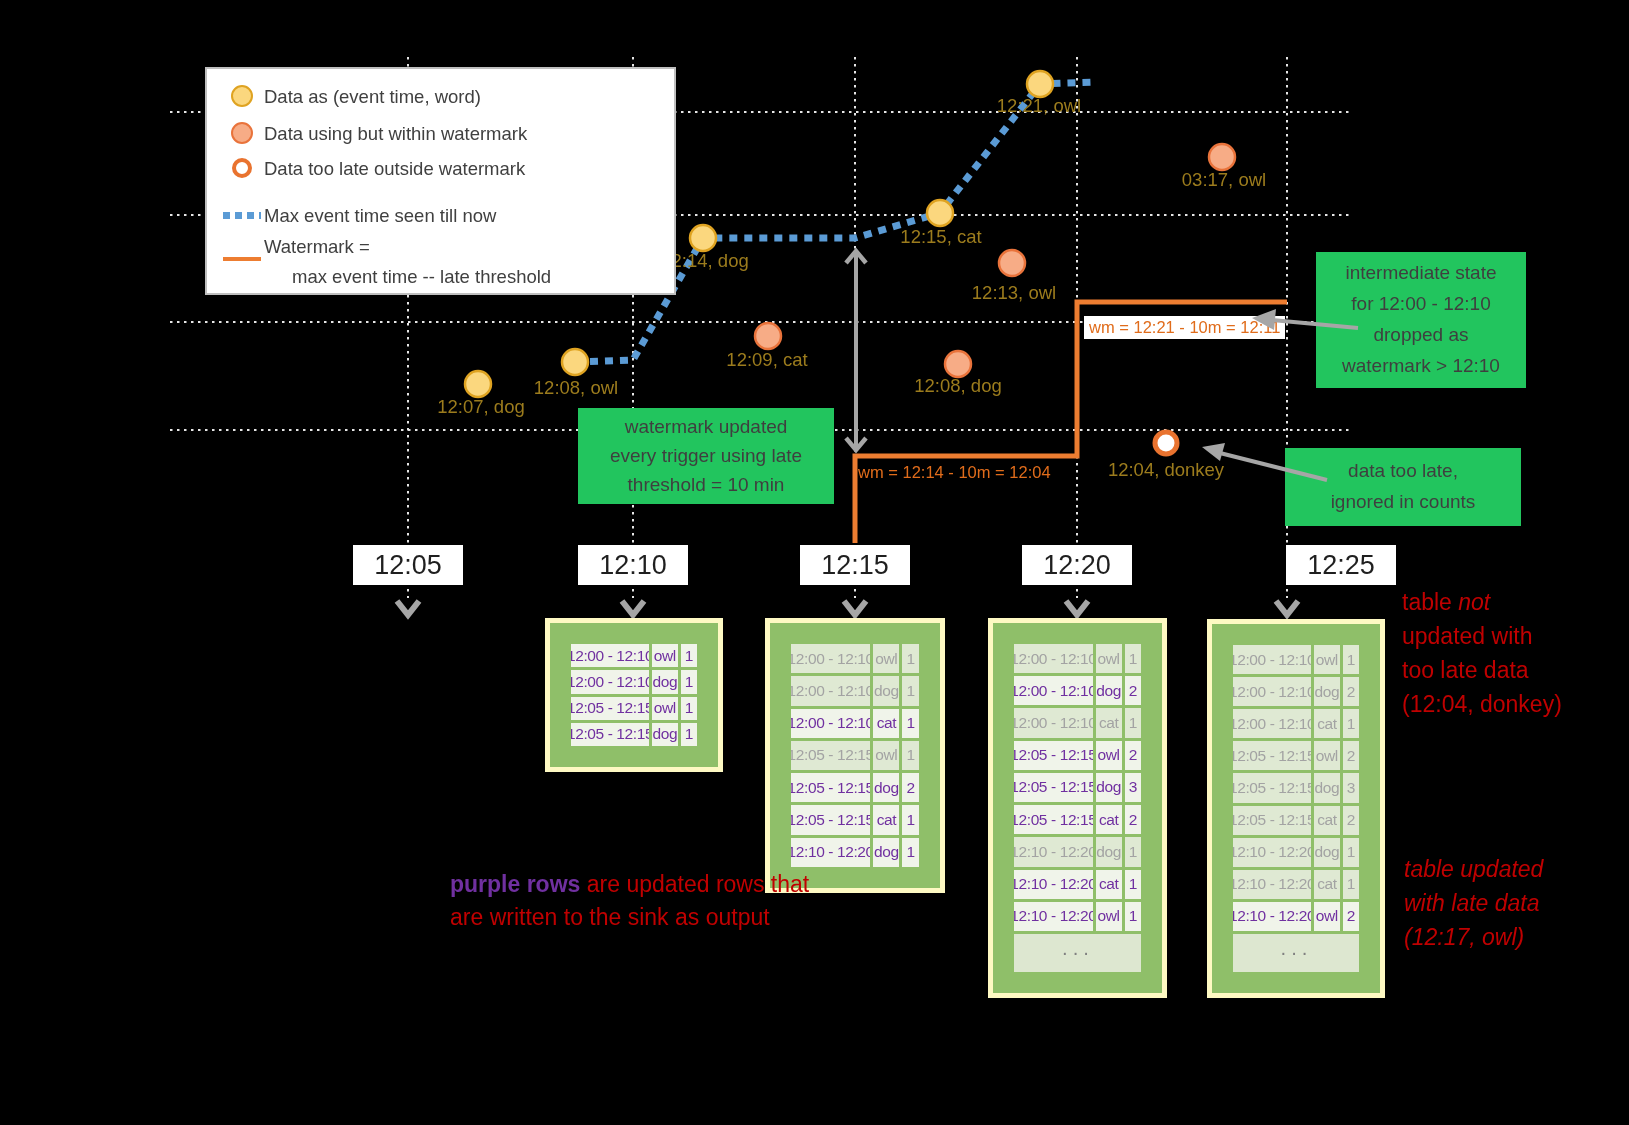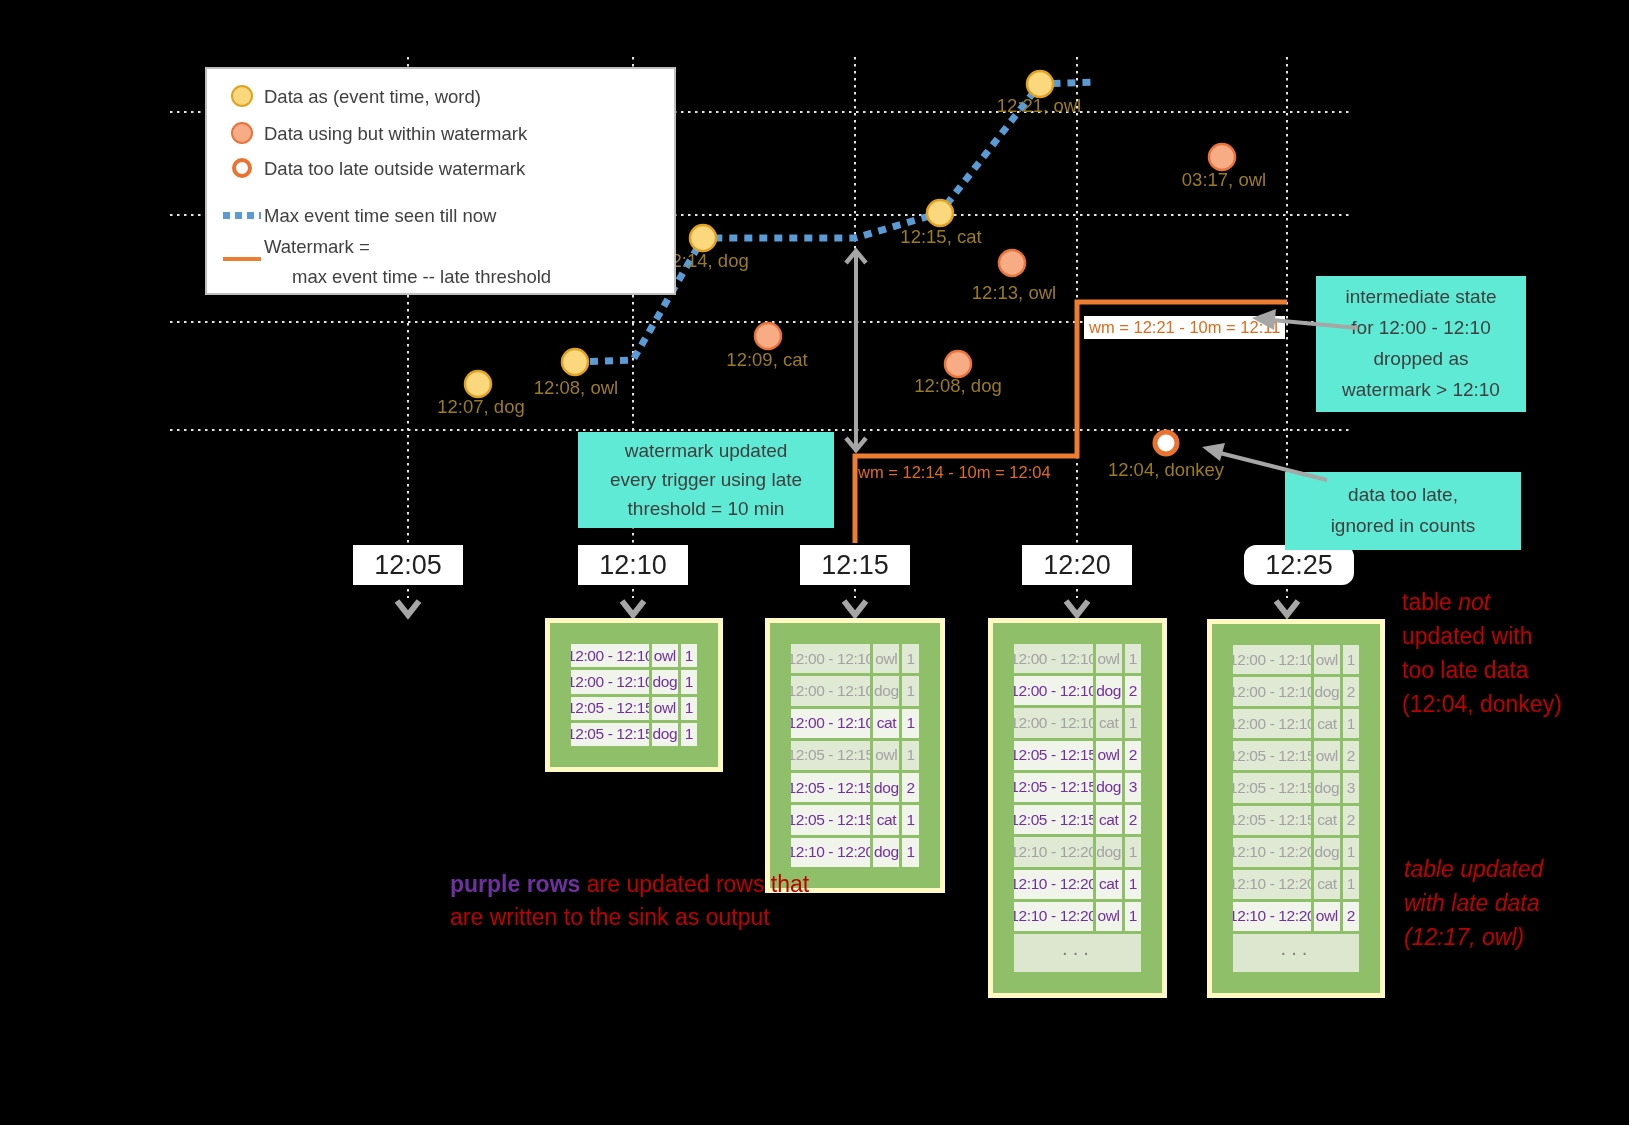--- a/index.html
+++ b/index.html
@@ -14,21 +14,21 @@
   .legend .li{position:absolute;white-space:nowrap;}
   .dot{position:absolute;border-radius:50%;box-sizing:border-box;}
   .dot.ontime{width:22px;height:22px;background:#FBD77E;border:2px solid #DFA321;}
   .dot.late{width:22px;height:22px;background:#F7AC86;border:2px solid #E9733B;}
   .dot.toolate{width:20px;height:20px;background:#fff;border:4px solid #E9732F;}
   .legend .seg{position:absolute;}
   .seg.maxline{width:38px;height:7px;background:repeating-linear-gradient(90deg,#5B9BD5 0 7px,transparent 7px 12px);}
   .seg.wmline{width:38px;height:4px;background:#ED7D31;}
 
   
-  .note{position:absolute;background:#5eead4;color:#3F3F3F;text-align:center;box-sizing:border-box;margin-top:24px;}
+  .note{position:absolute;background:#22c55e;color:#3F3F3F;text-align:center;box-sizing:border-box;}
   .note .ln{white-space:nowrap;}
   #note-wm-updated{left:578px;top:408px;width:256px;height:96px;font-size:19px;line-height:29px;padding-top:4px;}
   #note-intermediate{left:1316px;top:252px;width:210px;height:136px;font-size:19px;line-height:31px;padding-top:5px;}
   #note-toolate{left:1285px;top:448px;width:236px;height:78px;font-size:19px;line-height:31px;padding-top:7px;}
 
   
   .wm-label{position:absolute;color:#E06C1B;font-size:16.5px;white-space:nowrap;text-align:right;}
   #wm-label-0{left:858px;top:463px;}
   #wm-label-1{left:1084px;top:316px;background:#fff;padding:2px 5px;}
 
@@ -96,21 +96,21 @@
       <circle cx="958" cy="364" r="13" fill="#F7AC86" stroke="#E9733B" stroke-width="2.5"></circle>
       <circle cx="1222" cy="157" r="13" fill="#F7AC86" stroke="#E9733B" stroke-width="2.5"></circle>
       <circle cx="1166" cy="443" r="11" fill="#FFFFFF" stroke="#E9732F" stroke-width="5"></circle>
     </svg>
 
   <div class="html-layer" id="dyn-layer">
       <div class="trigger-box" style="left:353px;">12:05</div>
       <div class="trigger-box" style="left:578px;">12:10</div>
       <div class="trigger-box" style="left:800px;">12:15</div>
       <div class="trigger-box" style="left:1022px;">12:20</div>
-      <div class="trigger-box" style="left:1244px;border-radius:12px;">12:25</div>
+      <div class="trigger-box" style="left:1286px;">12:25</div>
       <div class="pt-label" style="left:481px;top:407px;">12:07, dog</div>
       <div class="pt-label" style="left:576px;top:388px;">12:08, owl</div>
       <div class="pt-label" style="left:705px;top:261px;">12:14, dog</div>
       <div class="pt-label" style="left:941px;top:237px;">12:15, cat</div>
       <div class="pt-label" style="left:1039px;top:106px;">12:21, owl</div>
       <div class="pt-label" style="left:767px;top:360px;">12:09, cat</div>
       <div class="pt-label" style="left:1014px;top:293px;">12:13, owl</div>
       <div class="pt-label" style="left:958px;top:386px;">12:08, dog</div>
       <div class="pt-label" style="left:1224px;top:180px;">03:17, owl</div>
       <div class="pt-label" style="left:1166px;top:470px;">12:04, donkey</div>

